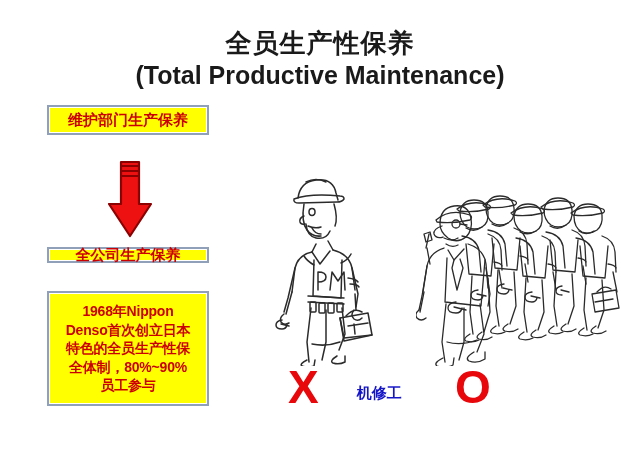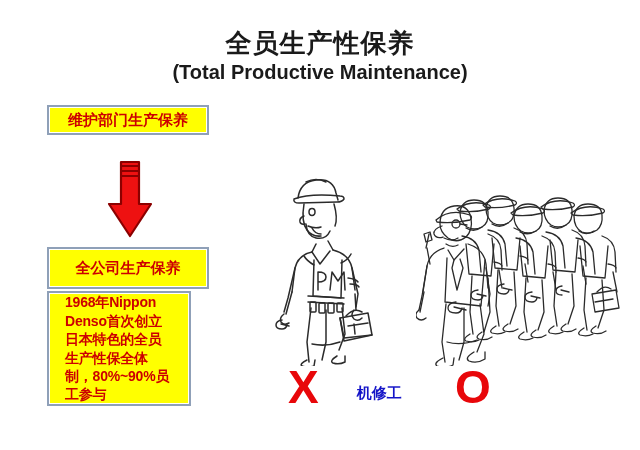--- a/index.html
+++ b/index.html
@@ -25,60 +25,61 @@
     line-height: 1.22;
     margin-top: 20px;
   }
   #title-cn {
     font-size: 26px;
     font-weight: bold;
     color: #1a1a1a;
     letter-spacing: 1px;
   }
   #title-en {
-    font-size: 20px;
+    font-size: 25px;
     font-weight: bold;
     color: #1a1a1a;
     letter-spacing: 0px;
   }
 
   
   .yellow-box {
     position: absolute;
     background: #ffff00;
     border: 2px solid #8fa0b8;
     box-sizing: border-box;
     color: #cc0000;
     font-weight: bold;
+    text-align: center;
     display: flex;
     align-items: center;
     justify-content: center;
     box-shadow: 0 0 0 1px #ffffff inset;
   }
 
   #box-dept {
     left: 47px;
     top: 105px;
     width: 162px;
     height: 30px;
     font-size: 15px;
   }
 
   #box-company {
     left: 47px;
     top: 247px;
     width: 162px;
-    height: 42px;
+    height: 16px;
     font-size: 15px;
   }
 
   #box-detail {
     left: 47px;
     top: 291px;
-    width: 144px;
+    width: 162px;
     height: 115px;
     font-size: 14px;
     line-height: 1.32;
     padding: 4px 16px;
     letter-spacing: -0.2px;
   }
   #box-detail-text {
     display: block;
     width: 100%;
   }

